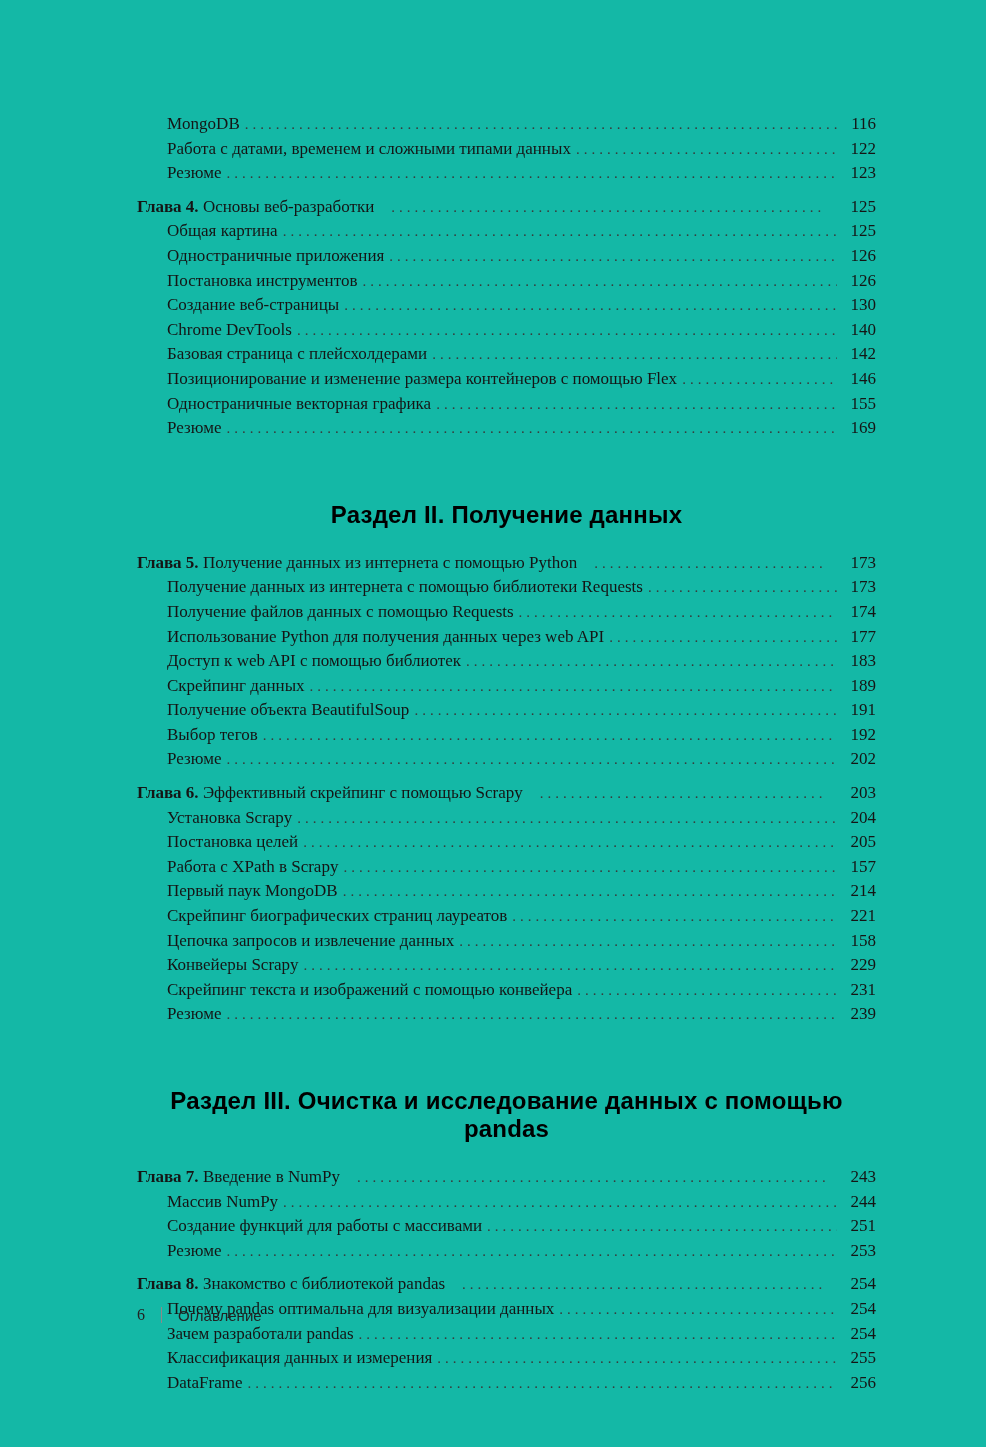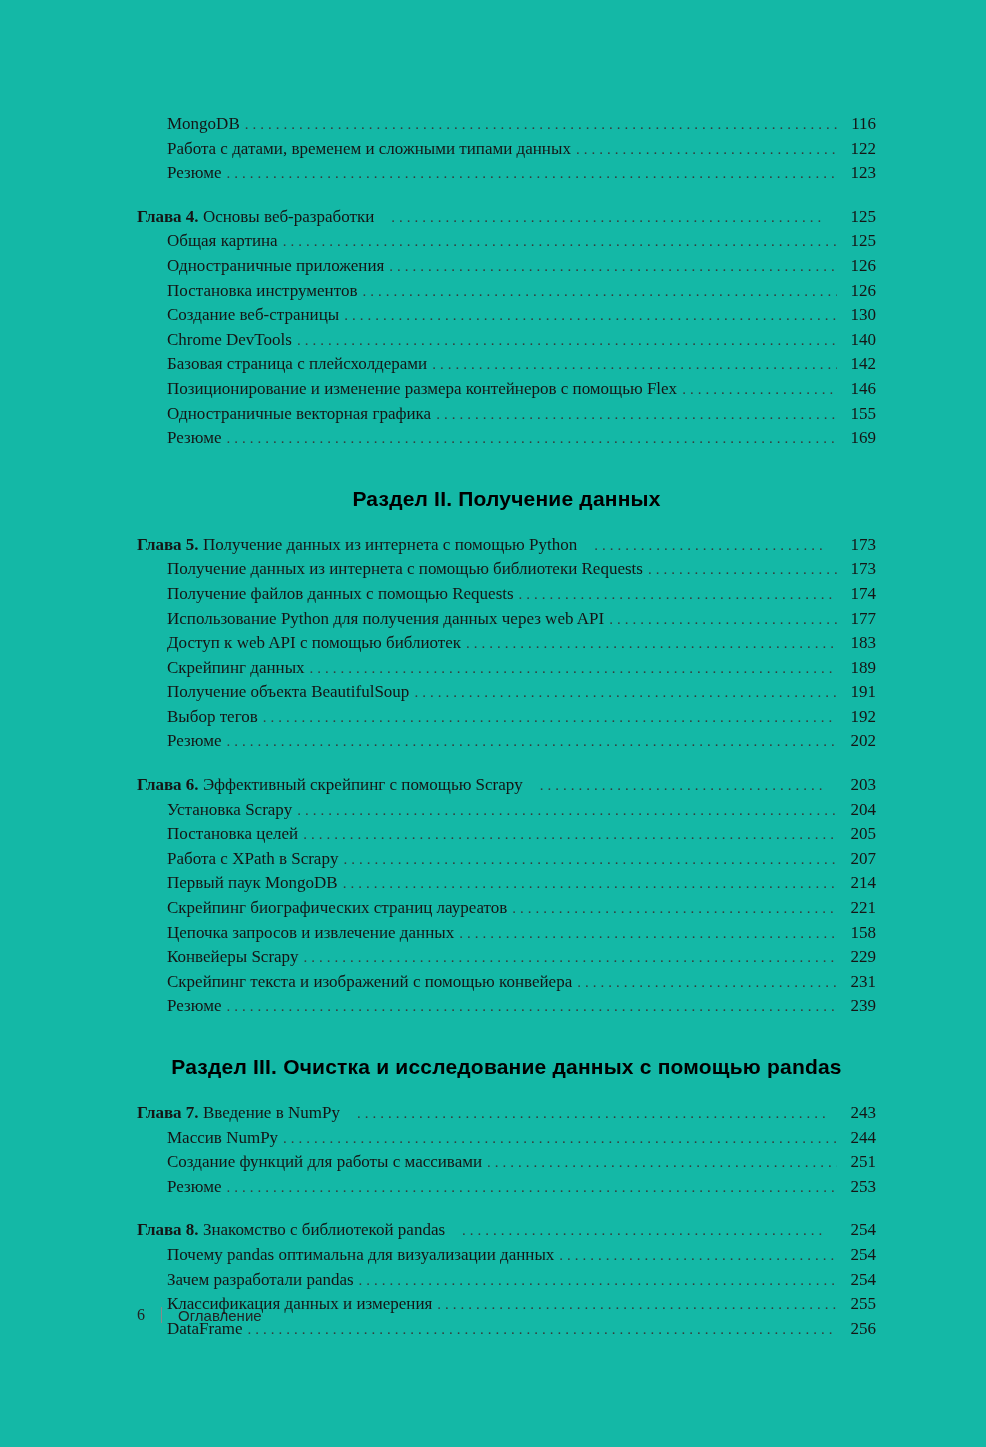--- a/index.html
+++ b/index.html
@@ -26,21 +26,21 @@
   }
   .toc-row {
     display: flex;
     align-items: baseline;
     line-height: 24.6px;
   }
   .toc-row.entry {
     padding-left: 30px;
   }
   .toc-row.chapter {
-    margin-top: 19px;
+    margin-top: 9px;
     gap: 12px;
   }
   .chapter-prefix {
     font-weight: bold;
   }
   .toc-title {
     flex: 0 1 auto;
     white-space: nowrap;
   }
   .leader {
@@ -56,24 +56,24 @@
     font-size: 15px;
   }
   .page-num {
     flex: 0 0 auto;
     min-width: 34px;
     text-align: right;
   }
   .section-heading {
     font-family: "Liberation Sans", sans-serif;
     font-weight: 700;
-    font-size: 21px;
+    font-size: 24px;
     color: #000000;
     text-align: center;
-    margin: 36px 0 22px 0;
+    margin: 60px 0 22px 0;
     letter-spacing: 0.2px;
   }
   .footer {
     position: absolute;
     left: 137px;
     top: 1306px;
     display: flex;
     align-items: center;
     font-family: "Liberation Sans", sans-serif;
     font-size: 15px;
@@ -217,21 +217,21 @@
         <span class="page-num">204</span>
       </div>
       <div class="toc-row entry">
         <span class="toc-title">Постановка целей</span>
         <span class="leader"></span>
         <span class="page-num">205</span>
       </div>
       <div class="toc-row entry">
         <span class="toc-title">Работа с XPath в Scrapy</span>
         <span class="leader"></span>
-        <span class="page-num">207</span>
+        <span class="page-num">157</span>
       </div>
       <div class="toc-row entry">
         <span class="toc-title">Первый паук MongoDB</span>
         <span class="leader"></span>
         <span class="page-num">214</span>
       </div>
       <div class="toc-row entry">
         <span class="toc-title">Скрейпинг биографических страниц лауреатов</span>
         <span class="leader"></span>
         <span class="page-num">221</span>

